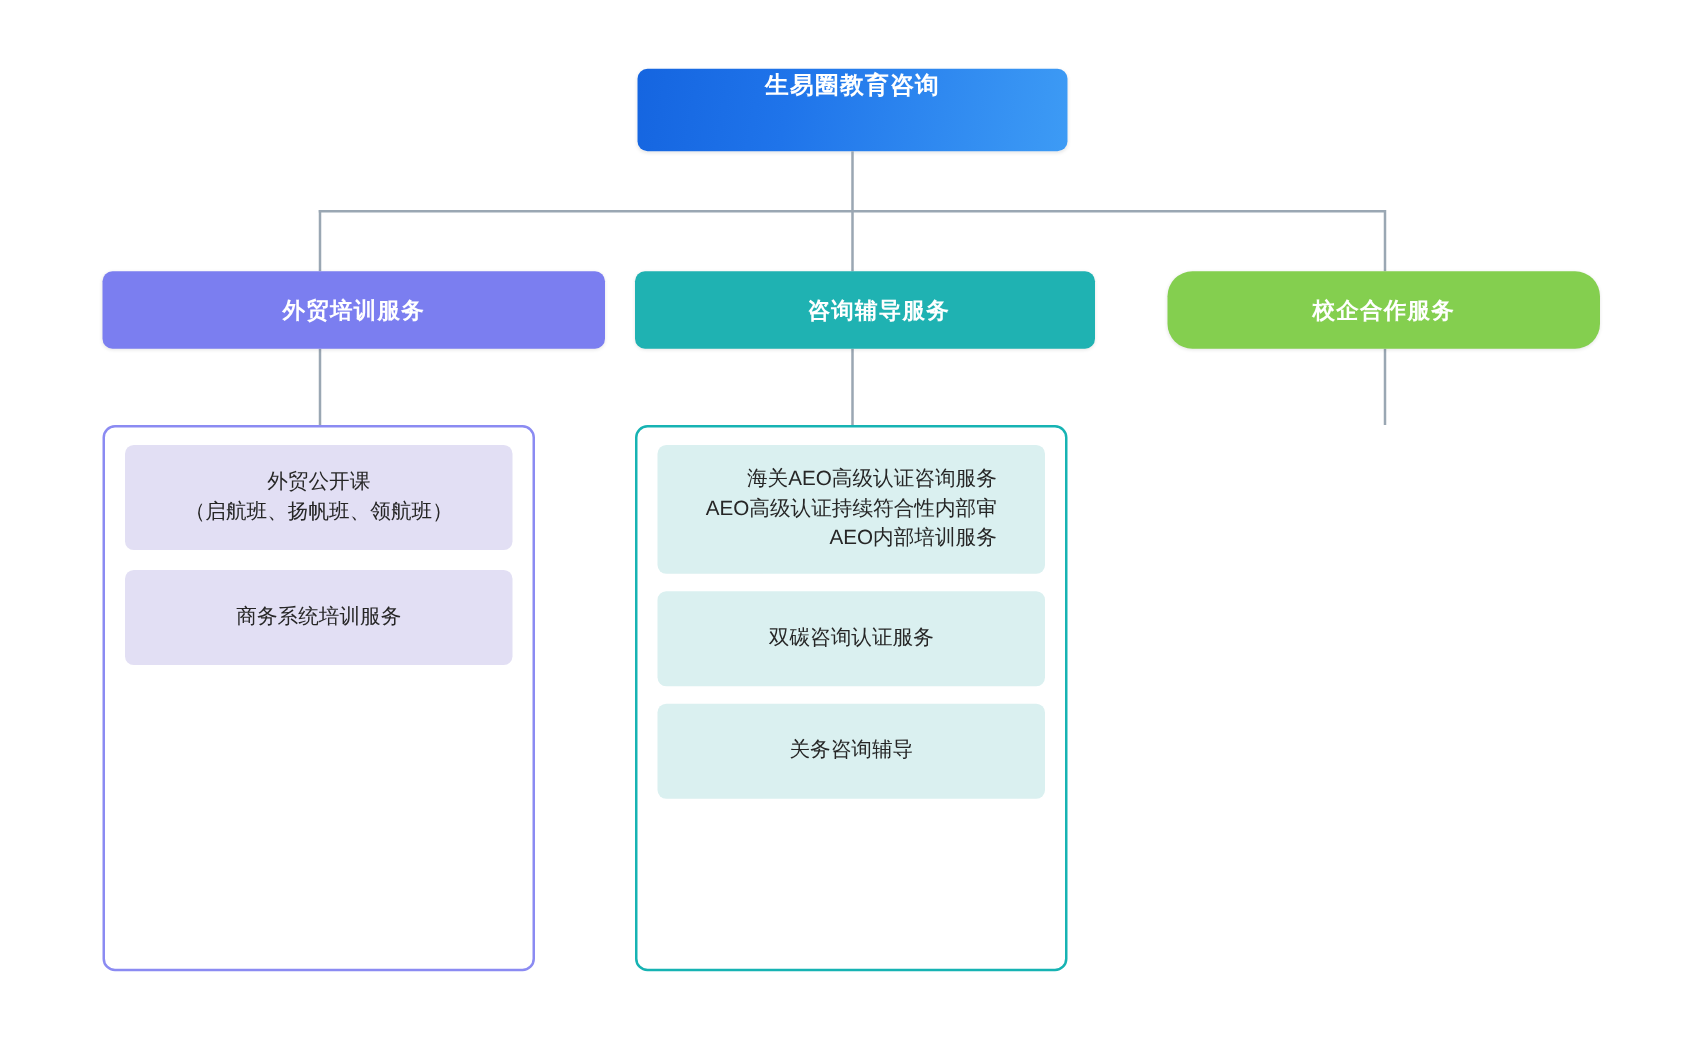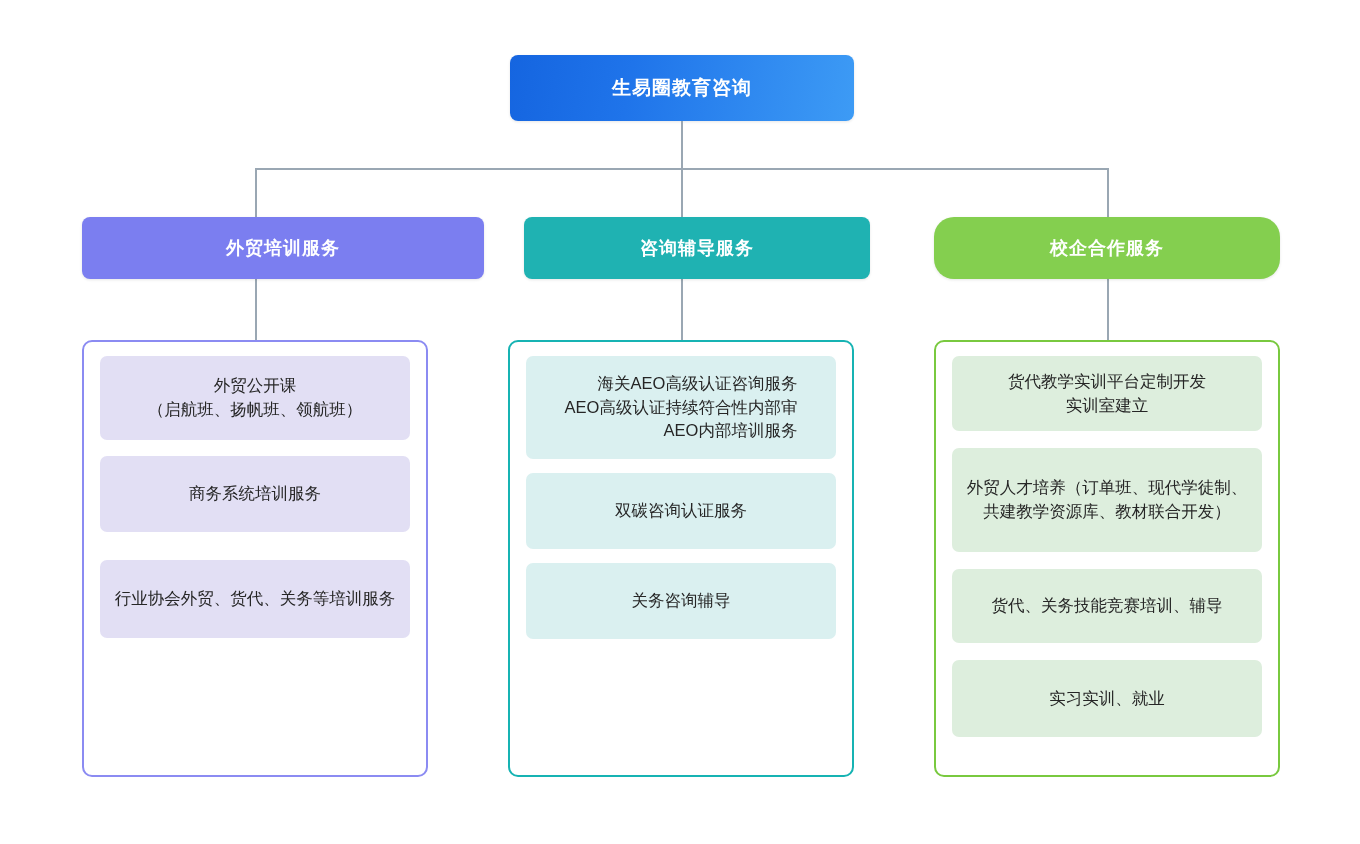--- a/index.html
+++ b/index.html
@@ -29,21 +29,21 @@
     top: 55px;
     width: 344px;
     height: 66px;
     border-radius: 8px;
     background: linear-gradient(100deg, #1565e0 0%, #1f74ea 35%, #3d9bf5 100%);
     color: #ffffff;
     font-size: 19px;
     font-weight: bold;
     letter-spacing: 1px;
     display: flex;
-    align-items: center;
+    align-items: flex-start;
     justify-content: center;
     box-shadow: 0 1px 3px rgba(0,0,0,0.10);
   }
 
   
   .conn {
     position: absolute;
     background: #9aa7b3;
   }
   .conn-v { width: 1.5px; }
@@ -87,21 +87,21 @@
     text-align: center;
     font-size: 16.5px;
     line-height: 1.45;
     color: #262626;
     padding: 14px 12px;
     white-space: pre-line;
   }
 
   
   #col-0 { left: 82px;  width: 402px; }
-  #col-1 { left: 524px; width: 346px; }
+  #col-1 { left: 508px; width: 346px; padding-left: 22px; }
   #col-2 { left: 934px; width: 346px; border-radius: 20px; }
 
   .col-body-0, .col-body-1, .col-body-2 { top: 340px; height: 437px; }
 
   
   .theme-purple-header { background: #7b7ef0; }
   .theme-purple-box { border-color: #8b8bf2; }
   .theme-purple-leaf { background: #e2dff4; }
 
   
@@ -134,39 +134,31 @@
   <div class="conn conn-v" style="left:255px; top:279px; height:61px;"></div>
   <div class="conn conn-v" style="left:681px; top:279px; height:61px;"></div>
   <div class="conn conn-v" style="left:1107px; top:279px; height:61px;"></div>
 
   <div class="col-header theme-purple-header" id="col-0" style="top:217px;">
     <span>外贸培训服务</span>
   </div>
   <div class="col-box col-body-0 theme-purple-box" id="col-0b" style="left:82px; width:346px;">
     <div class="leaf theme-purple-leaf" style="height:84px; margin-bottom:16px;">外贸公开课
 （启航班、扬帆班、领航班）</div>
-    <div class="leaf theme-purple-leaf" style="height:76px; margin-bottom:28px;">商务系统培训服务</div>
-    <div class="leaf theme-purple-leaf" style="height:78px; margin-bottom:16px;">行业协会外贸、货代、关务等培训服务</div>
+    <div class="leaf theme-purple-leaf" style="height:76px; margin-bottom:16px;">商务系统培训服务</div>
   </div>
 
   <div class="col-header theme-teal-header" id="col-1" style="top:217px;">
     <span>咨询辅导服务</span>
   </div>
   <div class="col-box col-body-1 theme-teal-box" id="col-1b" style="left:508px; width:346px;">
     <div class="leaf theme-teal-leaf" style="height:103px; margin-bottom:14px;">海关AEO高级认证咨询服务
 AEO高级认证持续符合性内部审
 AEO内部培训服务</div>
     <div class="leaf theme-teal-leaf" style="height:76px; margin-bottom:14px;">双碳咨询认证服务</div>
     <div class="leaf theme-teal-leaf" style="height:76px; margin-bottom:14px;">关务咨询辅导</div>
   </div>
 
   <div class="col-header theme-green-header" id="col-2" style="top:217px;">
     <span>校企合作服务</span>
   </div>
-  <div class="col-box col-body-2 theme-green-box" id="col-2b" style="left:934px; width:346px;">
-    <div class="leaf theme-green-leaf" style="height:75px; margin-bottom:17px;">货代教学实训平台定制开发
-实训室建立</div>
-    <div class="leaf theme-green-leaf" style="height:104px; margin-bottom:17px;">外贸人才培养（订单班、现代学徒制、共建教学资源库、教材联合开发）</div>
-    <div class="leaf theme-green-leaf" style="height:74px; margin-bottom:17px;">货代、关务技能竞赛培训、辅导</div>
-    <div class="leaf theme-green-leaf" style="height:77px;">实习实训、就业</div>
-  </div>
 
 </div>
 
 </body></html>

